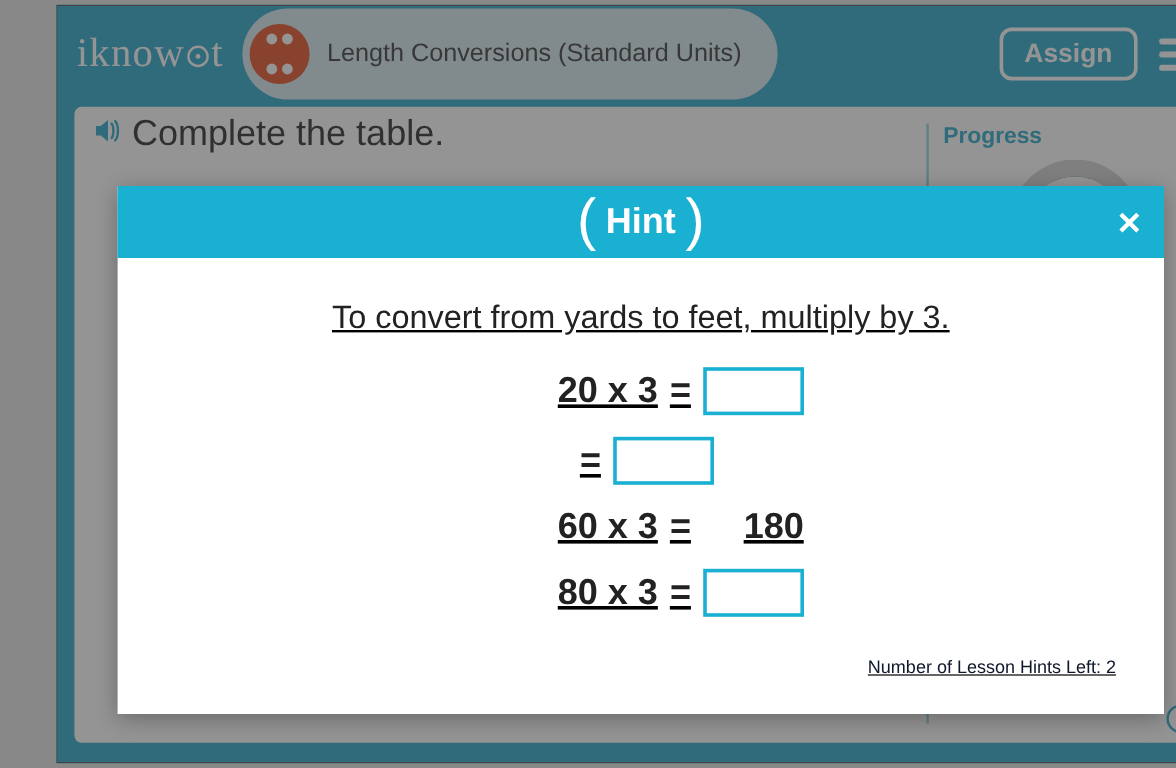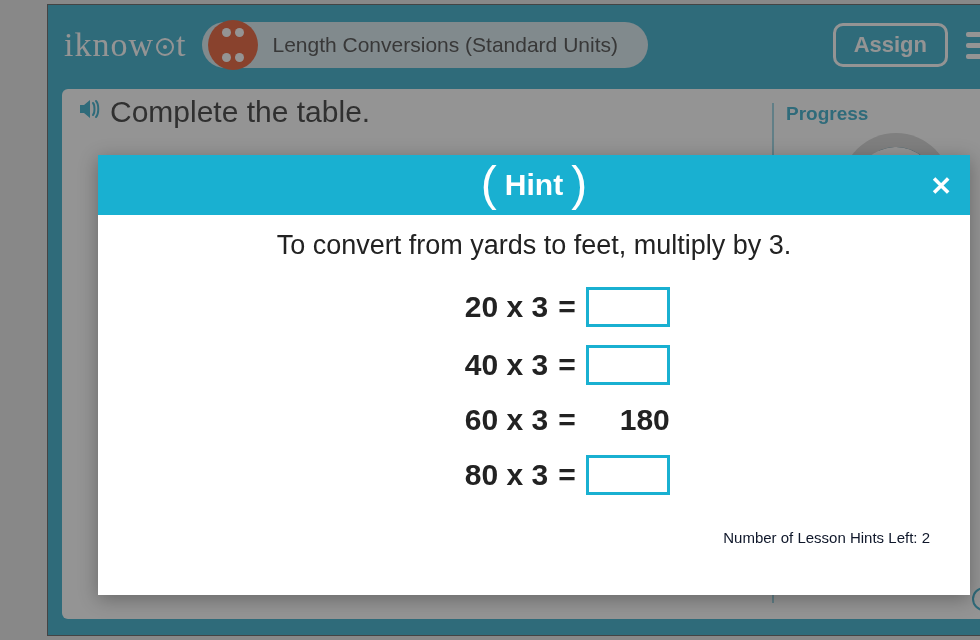--- a/index.html
+++ b/index.html
@@ -28,21 +28,21 @@
   }
   .bulb {
     display: inline-block; width: 18px; height: 18px; border: 2px solid #fff; border-radius: 50%;
     margin: 0 2px; position: relative; top: 2px;
   }
   .bulb::after { content: ""; position: absolute; left: 5px; top: 5px; width: 4px; height: 4px; background: #fff; border-radius: 50%; }
   .lesson-pill {
     margin-left: 16px;
     background: #d5e8ef;
     border-radius: 40px;
-    height: 46px;
+    height: 76px;
     display: flex; align-items: center;
     padding: 0 30px 0 6px;
   }
   .badge {
     width: 50px; height: 50px; border-radius: 50%; background: #e74a1c;
     display: inline-flex; align-items: center; justify-content: center;
     margin-right: 14px;
     flex-wrap: wrap;
     position: relative;
   }
@@ -100,21 +100,21 @@
     background: #19b0d1; height: 60px; position: relative;
     display: flex; align-items: center; justify-content: center;
   }
   .hint-title {
     color: #fff; font-size: 30px; font-weight: bold;
   }
   .paren { color: #fff; font-size: 48px; font-weight: 300; margin: 0 8px; position: relative; top: -2px; }
   .close-x {
     position: absolute; right: 18px; top: 16px; color: #fff; font-size: 26px; font-weight: bold; cursor: pointer;
   }
-  .modal-body { padding: 15px 40px 10px; text-align: center; }
+  .modal-body { padding: 34px 40px 10px; text-align: center; text-decoration: underline; }
   .hint-text { font-size: 27px; color: #222; margin-bottom: 26px; }
   .eq-list { display: flex; flex-direction: column; align-items: center; gap: 18px; }
   .eq-row { display: flex; align-items: center; justify-content: center; font-size: 30px; font-weight: bold; color: #222; }
   .eq-expr { min-width: 150px; text-align: right; }
   .eq-eq { margin: 0 10px; }
   .eq-answer-box {
     width: 84px; height: 40px; border: 3px solid #19b0d1; background: #fff;
     display: inline-block;
   }
   .eq-answer-val {
@@ -185,21 +185,20 @@
     </div>
     <div class="modal-body">
       <div class="hint-text">To convert from yards to feet, multiply by 3.</div>
       <div class="eq-list">
           <div class="eq-row">
             <span class="eq-expr">20 x 3</span>
             <span class="eq-eq">=</span>
             <span class="eq-answer-box"></span>
           </div>
           <div class="eq-row">
-            <span class="eq-expr">40 x 3</span>
             <span class="eq-eq">=</span>
             <span class="eq-answer-box"></span>
           </div>
           <div class="eq-row">
             <span class="eq-expr">60 x 3</span>
             <span class="eq-eq">=</span>
             <span class="eq-answer-val">180</span>
           </div>
           <div class="eq-row">
             <span class="eq-expr">80 x 3</span>

